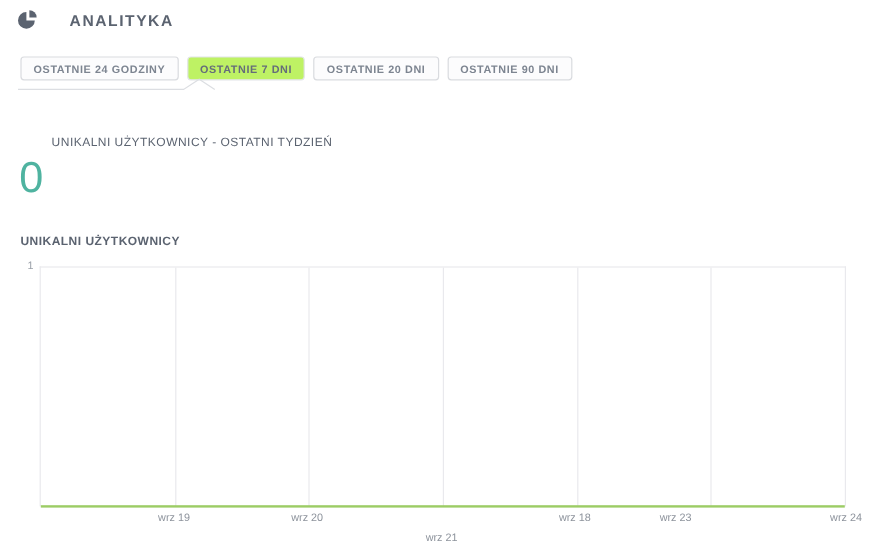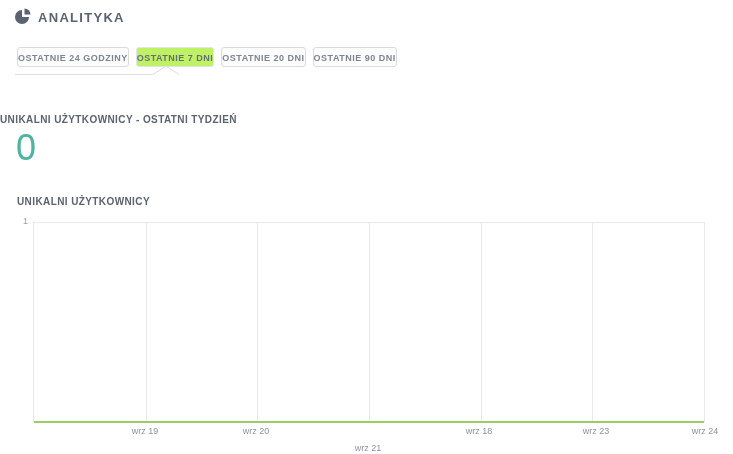--- a/index.html
+++ b/index.html
@@ -8,36 +8,36 @@
     background:#ffffff;
     font-family:"Liberation Sans", sans-serif;
     position:relative;
     overflow:hidden;
     -webkit-font-smoothing:antialiased;
   }
 
   
   .app-header{
     position:absolute;left:14px;top:8px;
-    display:flex;align-items:center;gap:6px;
+    display:flex;align-items:center;gap:26px;
   }
   .app-header .logo{width:18px;height:18px;display:block;}
   .app-title{
     font-size:13px;font-weight:bold;letter-spacing:1.3px;
     color:#5b6370;
   }
 
   
   .tabs{
     position:absolute;left:17px;top:47px;
     display:flex;gap:7px;
   }
   .tab{
     height:20px;line-height:20px;
-    padding:0 0;
+    padding:0 10px;
     background:#fcfcfd;
     border:1px solid #d9dbdf;
     border-radius:3px;
     font-family:"Liberation Sans", sans-serif;
     font-size:9px;font-weight:bold;letter-spacing:.5px;
     color:#7d8591;
     cursor:pointer;
     box-sizing:border-box;
     white-space:nowrap;
   }
@@ -46,23 +46,24 @@
     border-color:#e2e4e8;
     color:#656d7a;
   }
   .tab-underline{
     position:absolute;left:15px;top:65px;
     width:172px;height:11px;display:block;
   }
 
   
   .summary-title{
-    position:absolute;left:0;top:114px;
-    font-size:10px;font-weight:bold;letter-spacing:.4px;
+    position:absolute;left:15px;top:114px;
+    font-size:10px;font-weight:normal;letter-spacing:.4px;
     color:#5b6370;
+    padding-left:28px;
   }
   .summary-value{
     position:absolute;left:16px;top:127px;
     font-size:36px;font-weight:400;
     color:#4fb3a0;
   }
 
   
   .chart-title{
     position:absolute;left:17px;top:196px;
@@ -135,15 +136,15 @@
   <div class="gridline-v" style="left:83.3333%;"></div>
   <div class="series-line"></div>
 </div>
 
 <div class="x-labels">
   <span class="x-label" style="left:8px;margin-top:32px;">wrz 18</span>
   <span class="x-label" style="left:120px;">wrz 19</span>
   <span class="x-label" style="left:231px;">wrz 20</span>
   <span class="x-label" style="left:343px;margin-top:17px;">wrz 21</span>
   <span class="x-label" style="left:454px;">wrz 18</span>
-  <span class="x-label" style="left:571px;">wrz 23</span>
+  <span class="x-label" style="left:538px;">wrz 23</span>
   <span class="x-label last">wrz 24</span>
 </div>
 
 </body></html>

